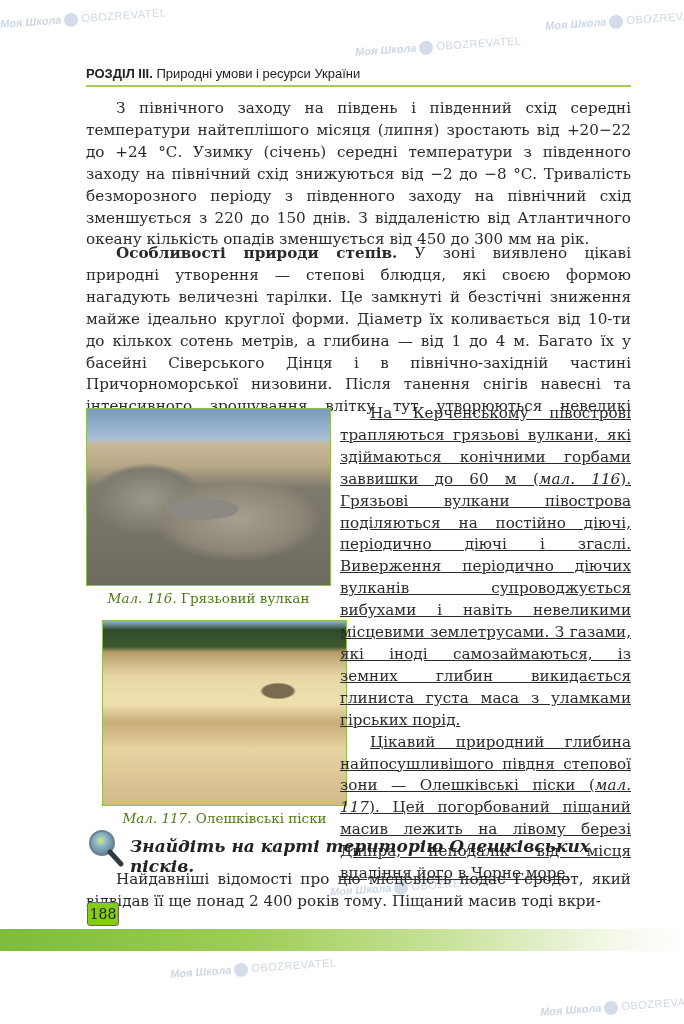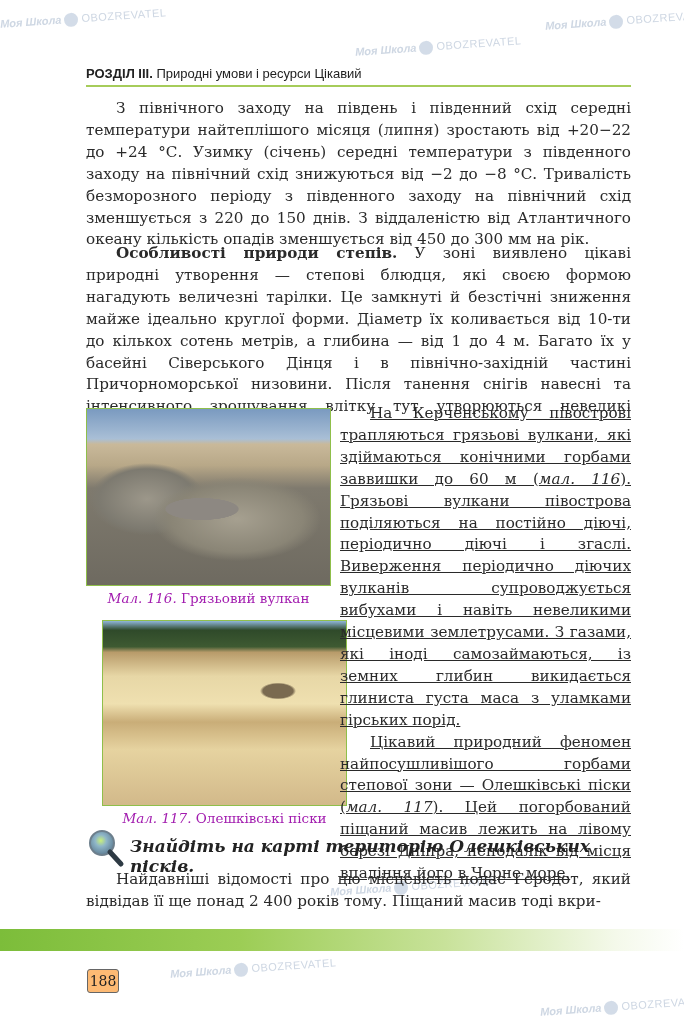--- a/index.html
+++ b/index.html
@@ -54,56 +54,56 @@
       radial-gradient(ellipse 80px 50px at 60px 90px, #9c978a 0%, #7d7a70 60%, transparent 72%),
       linear-gradient(to bottom, #7a9ac0 0%, #a9bfd6 17%, #c9b99a 20%, #b8a888 32%, #7f7a6e 45%, #6e6a60 100%);
   }
   #fig117 { top: 620px; padding-left: 16px; }
   #fig117 .photo { height: 184px;
     background:
       radial-gradient(ellipse 30px 14px at 175px 70px, #7a6a50 50%, transparent 60%),
       linear-gradient(to bottom, #8fb6d8 0%, #2f4a2a 5%, #3e5a32 14%, #b89b6a 17%, #e7d7a6 30%, #efe0b0 45%, #c9ad78 55%, #e6d3a0 70%, #d2b98a 100%);
   }
   .figure .caption {
-    text-align: center; font-size: 13.5px; margin-top: 4px; color: #a21caf;
+    text-align: center; font-size: 13.5px; margin-top: 4px; color: #4d7c0f;
   }
   .figure .caption i { font-style: italic; }
 
   .task {
     position: absolute; left: 86px; top: 828px; width: 545px; height: 40px;
   }
   .task .magnifier { position: absolute; left: 0; top: 0; width: 40px; height: 40px; }
   .task .task-text {
     position: absolute; left: 44px; top: 8px;
     font-weight: bold; font-style: italic; font-size: 17px; color: #222;
   }
 
   .footer-band {
     position: absolute; left: 0; top: 929px; width: 684px; height: 22px;
     background: linear-gradient(to right, #7cbd3a 0%, #9ccd55 35%, #c8e29a 65%, #f4f9ea 90%, #ffffff 100%);
   }
   .page-number {
-    position: absolute; left: 87px; top: 969px; width: 30px; height: 22px;
-    background: #fdba74; border: 1px solid #666; border-radius: 3px;
+    position: absolute; left: 87px; top: 902px; width: 30px; height: 22px;
+    background: #84cc16; border: 1px solid #666; border-radius: 3px;
     font-size: 14px; line-height: 22px; text-align: center; color: #222;
   }
 </style>
 </head>
 <body>
 
 <div class="watermark" style="left:0px;top:12px;"><span>Моя Школа</span><span class="wm-logo"></span><span class="wm-obz">OBOZREVATEL</span></div>
 <div class="watermark" style="left:355px;top:40px;"><span>Моя Школа</span><span class="wm-logo"></span><span class="wm-obz">OBOZREVATEL</span></div>
 <div class="watermark" style="left:545px;top:14px;"><span>Моя Школа</span><span class="wm-logo"></span><span class="wm-obz">OBOZREVATEL</span></div>
 <div class="watermark" style="left:330px;top:880px;"><span>Моя Школа</span><span class="wm-logo"></span><span class="wm-obz">OBOZREVATEL</span></div>
 <div class="watermark" style="left:170px;top:962px;"><span>Моя Школа</span><span class="wm-logo"></span><span class="wm-obz">OBOZREVATEL</span></div>
 <div class="watermark" style="left:540px;top:1000px;"><span>Моя Школа</span><span class="wm-logo"></span><span class="wm-obz">OBOZREVATEL</span></div>
 
 <div class="header">
   <b>РОЗДІЛ III.</b>
-  <span>Природні умови і ресурси Цікавий</span>
+  <span>Природні умови і ресурси України</span>
 </div>
 
 <div class="text" id="para1">
   <p class="p">З північного заходу на південь і південний схід середні температури найтеплішого місяця (липня) зростають від +20−22 до +24 °С. Узимку (січень) середні температури з південного заходу на північний схід знижуються від −2 до −8 °С. Тривалість безморозного періоду з південного заходу на північний схід зменшується з 220 до 150 днів. З віддаленістю від Атлантичного океану кількість опадів зменшується від 450 до 300 мм на рік.</p>
 </div>
 
 <div class="text" id="para2">
   <p class="p"><b>Особливості природи степів.</b><span> У зоні виявлено цікаві природні утворення — степові блюдця, які своєю формою нагадують величезні тарілки. Це замкнуті й безстічні зниження майже ідеально круглої форми. Діаметр їх коливається від 10-ти до кількох сотень метрів, а глибина — від 1 до 4 м. Багато їх у басейні Сіверського Дінця і в північно-західній частині Причорноморської низовини. Після танення снігів навесні та інтенсивного зрошування влітку тут утворюються невеликі тимчасові водойми.</span></p>
 </div>
 
@@ -112,21 +112,21 @@
   <div class="caption"><i>Мал. 116.</i><span> Грязьовий вулкан</span></div>
 </div>
 
 <div class="figure" id="fig117">
   <div class="photo"></div>
   <div class="caption"><i>Мал. 117.</i><span> Олешківські піски</span></div>
 </div>
 
 <div class="text" id="col-right">
   <p class="p"><span>На Керченському півострові трапляються грязьові вулкани, які здіймаються конічними горбами заввишки до 60 м (</span><i>мал. 116</i><span>). Грязьові вулкани півострова поділяються на постійно діючі, періодично діючі і згаслі. Виверження періодично діючих вулканів супроводжується вибухами і навіть невеликими місцевими землетрусами. З газами, які іноді самозаймаються, із земних глибин викидається глиниста густа маса з уламками гірських порід.</span></p>
-  <p class="p"><span>Цікавий природний феномен найпосушливішого горбами степової зони — Олешківські піски (</span><i>мал. 117</i><span>). Цей погорбований піщаний масив лежить на лівому березі Дніпра, неподалік від місця впадіння його в Чорне море.</span></p>
+  <p class="p"><span>Цікавий природний глибина найпосушливішого півдня степової зони — Олешківські піски (</span><i>мал. 117</i><span>). Цей погорбований піщаний масив лежить на лівому березі Дніпра, неподалік від місця впадіння його в Чорне море.</span></p>
 </div>
 
 <div class="task">
   <svg class="magnifier" viewBox="0 0 40 40">
     <defs>
       <radialGradient id="lens" cx="45%" cy="40%" r="60%">
         <stop offset="0%" stop-color="#c8f07a"></stop>
         <stop offset="40%" stop-color="#8fb6c8"></stop>
         <stop offset="100%" stop-color="#5f7f95"></stop>
       </radialGradient>

